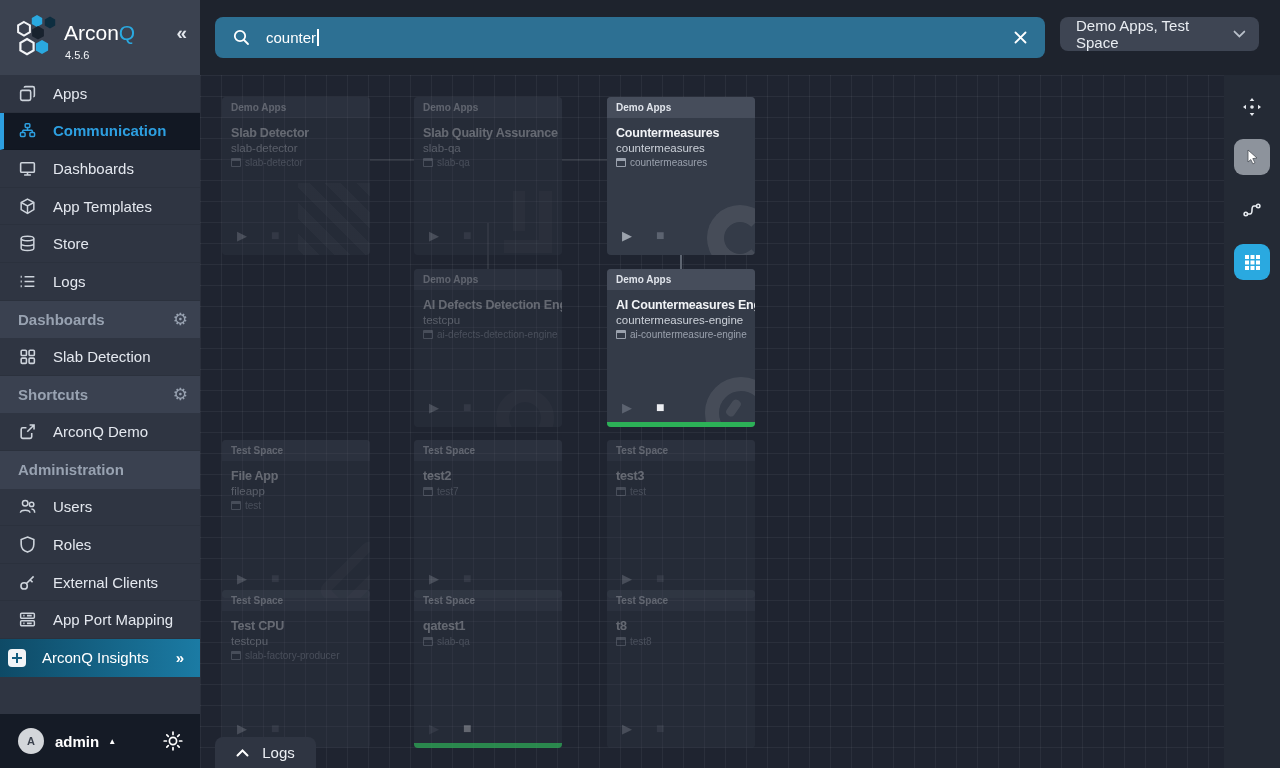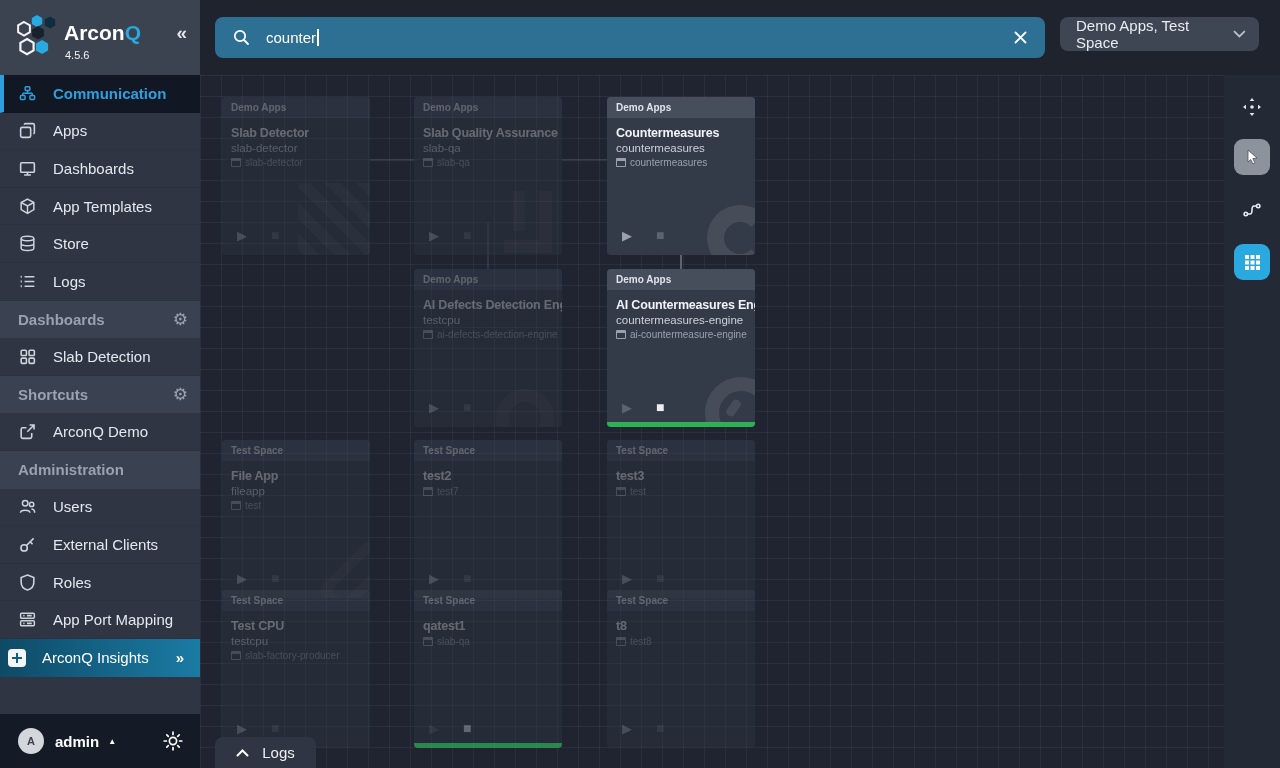--- a/index.html
+++ b/index.html
@@ -3,21 +3,21 @@
 <meta charset="utf-8">
 <style>
   * { margin:0; padding:0; box-sizing:border-box; }
   html,body { width:1280px; height:768px; overflow:hidden; }
   body { position:relative; background:#1f2430; font-family:"Liberation Sans", sans-serif; color:#e8ecf2; }
 
   
   .sidebar { position:absolute; left:0; top:0; width:200px; height:768px; background:#2f3542; z-index:6; display:flex; flex-direction:column; }
   .sidebar-header { height:75px; flex:none; background:#3b4250; position:relative; }
   .logo-svg { position:absolute; left:15px; top:13px; }
-  .logo-text { position:absolute; left:64px; top:21px; font-size:21px; font-weight:bold; color:#fff; }
+  .logo-text { position:absolute; left:64px; top:21px; font-size:21px; font-weight:normal; color:#fff; }
   .logo-text .accent { color:#2aa9e0; }
   .logo-version { position:absolute; left:65px; top:49px; font-size:11px; color:#f2f4f7; }
   .collapse-btn { position:absolute; right:13px; top:22px; font-size:19px; font-weight:bold; color:#e2e6ec; cursor:pointer; }
 
   .nav { flex:1; display:flex; flex-direction:column; }
   .nav-item { height:37.6px; flex:none; display:flex; align-items:center; padding-left:18px; gap:16px; font-size:15px; color:#e4e8ef; border-bottom:1px solid rgba(0,0,0,0.07); cursor:pointer; }
   .nav-item svg { width:19px; height:19px; color:#ced4dc; flex:none; }
   .nav-item.active-blue { background:#12182331; background:#121823; color:#2d9fe0; border-left:4px solid #2d9fe0; padding-left:14px; font-weight:bold; }
   .nav-item.active-blue svg { color:#2d9fe0; }
   .section-row { height:37.6px; flex:none; background:#3a4150; display:flex; align-items:center; justify-content:space-between; padding:0 12px 0 18px; font-size:15px; font-weight:bold; color:#98a2b1; }
@@ -100,38 +100,38 @@
       <polygon points="23,13 28.9,16.4 28.9,23.2 23,26.6 17.1,23.2 17.1,16.4" fill="#18222e"></polygon>
       <polygon points="12,26 18.6,29.8 18.6,37.4 12,41.2 5.4,37.4 5.4,29.8" fill="none" stroke="#f2f4f7" stroke-width="2.2"></polygon>
       <polygon points="27,27 33.1,30.5 33.1,37.5 27,41 20.9,37.5 20.9,30.5" fill="#2aa9e0"></polygon>
     </svg>
     <div class="logo-text"><span>Arcon</span><span class="accent">Q</span></div>
     <div class="logo-version">4.5.6</div>
     <div class="collapse-btn">«</div>
   </div>
 
   <div class="nav">
+    <div class="nav-item">
+      <svg viewBox="0 0 18 18" fill="none" stroke="currentColor" stroke-width="1.5">
+          <rect x="2.5" y="6" width="9.5" height="9.5" rx="1.5"></rect>
+          <path d="M6 3.5 C6 2.9 6.4 2.5 7 2.5 H14 C14.8 2.5 15.5 3.2 15.5 4 V11 C15.5 11.6 15.1 12 14.5 12"></path>
+        </svg>
+      <span>Apps</span>
+    </div>
     <div class="nav-item active-blue">
       <svg viewBox="0 0 18 18" fill="none" stroke="currentColor" stroke-width="1.4">
           <rect x="6.8" y="2.5" width="4.4" height="3.6" rx="0.8"></rect>
           <path d="M9 6.1 V8.8 M4.5 8.8 H13.5 M4.5 8.8 V11 M13.5 8.8 V11"></path>
           <rect x="2.3" y="11" width="4.4" height="3.6" rx="0.8"></rect>
           <rect x="11.3" y="11" width="4.4" height="3.6" rx="0.8"></rect>
         </svg>
       <span>Communication</span>
     </div>
     <div class="nav-item">
       <svg viewBox="0 0 18 18" fill="none" stroke="currentColor" stroke-width="1.5">
-          <rect x="2.5" y="6" width="9.5" height="9.5" rx="1.5"></rect>
-          <path d="M6 3.5 C6 2.9 6.4 2.5 7 2.5 H14 C14.8 2.5 15.5 3.2 15.5 4 V11 C15.5 11.6 15.1 12 14.5 12"></path>
-        </svg>
-      <span>Apps</span>
-    </div>
-    <div class="nav-item">
-      <svg viewBox="0 0 18 18" fill="none" stroke="currentColor" stroke-width="1.5">
           <rect x="2.5" y="3.5" width="13" height="9" rx="1"></rect>
           <path d="M9 12.5 V15.2 M5.8 15.2 H12.2"></path>
         </svg>
       <span>Dashboards</span>
     </div>
     <div class="nav-item">
       <svg viewBox="0 0 18 18" fill="none" stroke="currentColor" stroke-width="1.4">
           <polygon points="9,2 15,5.2 15,12 9,15.5 3,12 3,5.2"></polygon>
           <path d="M3 5.2 L9 8.5 L15 5.2 M9 8.5 V15.5"></path>
         </svg>
@@ -185,30 +185,30 @@
       <svg viewBox="0 0 18 18" fill="none" stroke="currentColor" stroke-width="1.4">
           <circle cx="6.8" cy="6" r="2.6"></circle>
           <path d="M2.3 15 C2.3 11.6 11.3 11.6 11.3 15"></path>
           <circle cx="12.9" cy="7" r="2.1"></circle>
           <path d="M12.7 11.4 C15.3 11.4 15.8 13.4 15.8 15"></path>
         </svg>
       <span>Users</span>
     </div>
     <div class="nav-item">
       <svg viewBox="0 0 18 18" fill="none" stroke="currentColor" stroke-width="1.5">
+          <path d="M9 2 L15 4.2 V8.8 C15 12.8 12.4 15.2 9 16.2 C5.6 15.2 3 12.8 3 8.8 V4.2 Z"></path>
+        </svg>
+      <span>Roles</span>
+    </div>
+    <div class="nav-item">
+      <svg viewBox="0 0 18 18" fill="none" stroke="currentColor" stroke-width="1.5">
           <circle cx="5.8" cy="12.2" r="3"></circle>
           <path d="M8 10 L14.8 3.2 M11.5 6.5 L13.8 8.8"></path>
         </svg>
       <span>External Clients</span>
-    </div>
-    <div class="nav-item">
-      <svg viewBox="0 0 18 18" fill="none" stroke="currentColor" stroke-width="1.5">
-          <path d="M9 2 L15 4.2 V8.8 C15 12.8 12.4 15.2 9 16.2 C5.6 15.2 3 12.8 3 8.8 V4.2 Z"></path>
-        </svg>
-      <span>Roles</span>
     </div>
     <div class="nav-item">
       <svg viewBox="0 0 18 18" fill="none" stroke="currentColor" stroke-width="1.4">
           <rect x="2.5" y="3" width="13" height="4.8" rx="1"></rect>
           <rect x="2.5" y="10.2" width="13" height="4.8" rx="1"></rect>
           <path d="M5 5.4 H6.2 M8.5 5.4 H13 M5 12.6 H6.2 M8.5 12.6 H13" stroke-width="1.6"></path>
         </svg>
       <span>App Port Mapping</span>
     </div>
 

